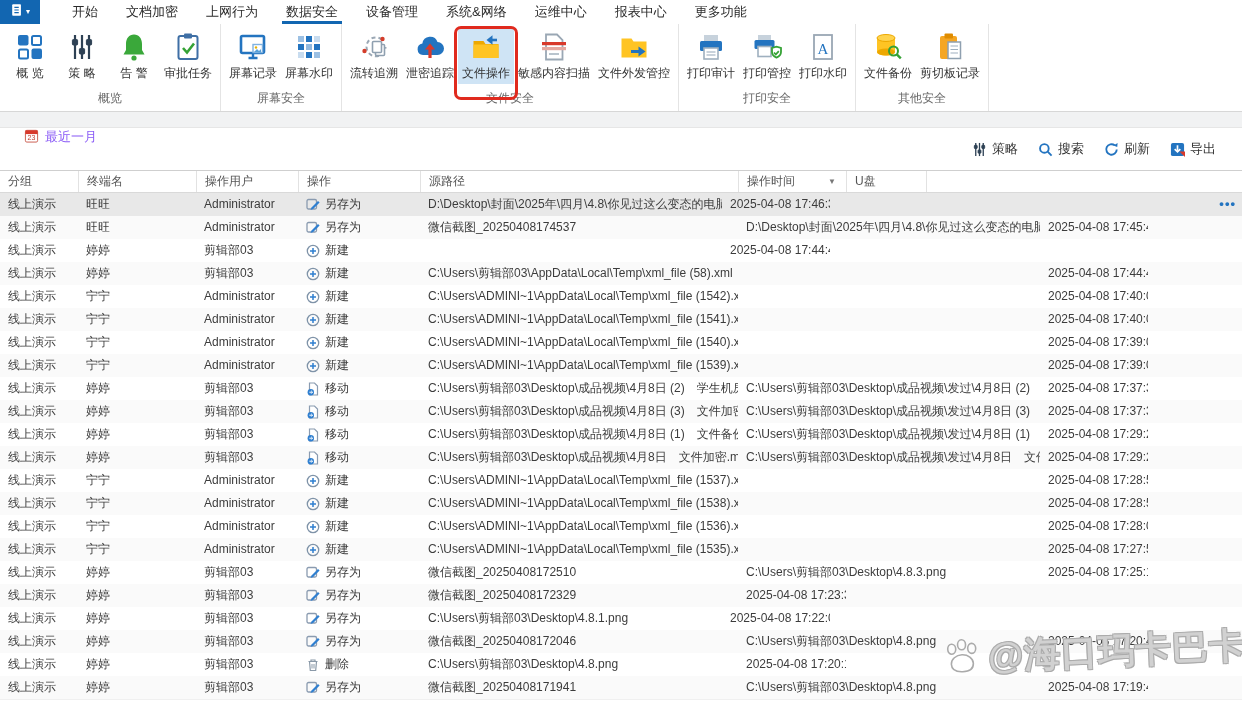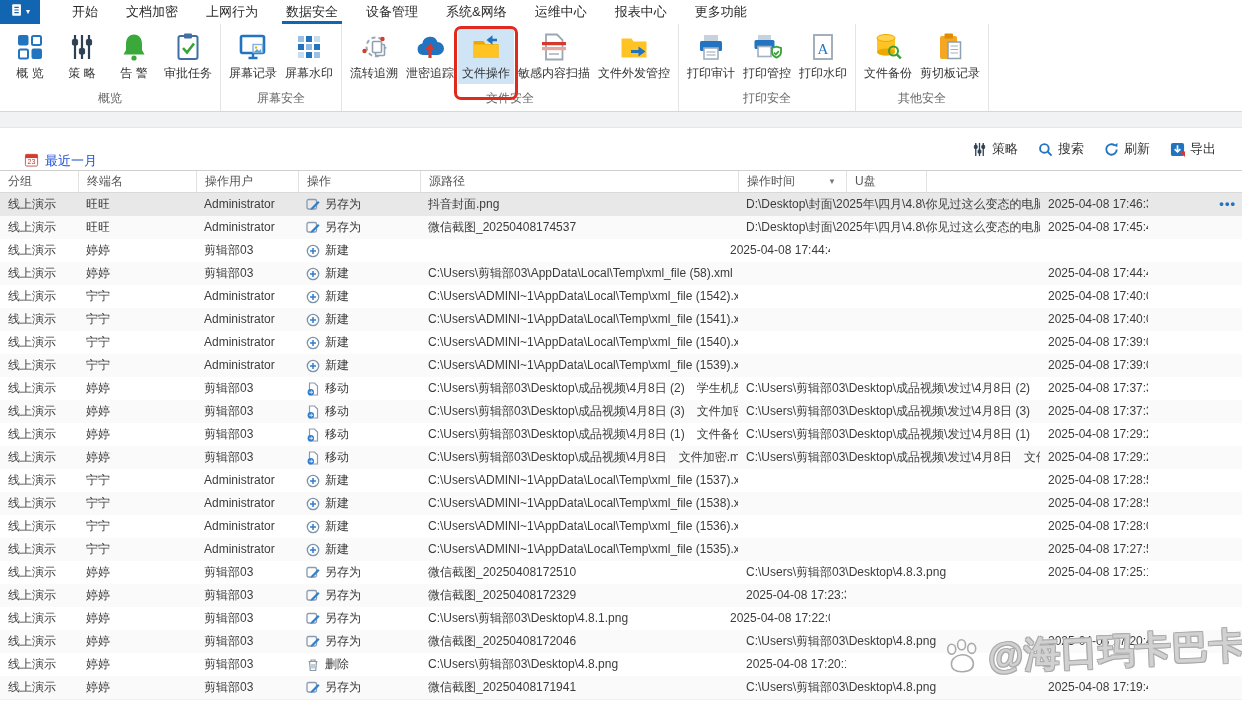--- a/index.html
+++ b/index.html
@@ -27,22 +27,22 @@
   .ribbon-item .ric { width:30px; height:30px; }
   .ribbon-item .rlabel { font-size:12px; margin-top:3px; white-space:nowrap; color:#333; }
   .ribbon-item.highlighted { background:#cfe4f5; }
   .redbox { position:absolute; left:-4px; right:-4px; top:-3px; bottom:-16px;
     border:3px solid #e02a1e; border-radius:7px; pointer-events:none; z-index:5; }
   .group-label { margin-top:auto; text-align:center; font-size:12px; color:#666; padding:2px 0 4px; white-space:nowrap; }
 
   
   #strip { position:absolute; left:0; top:112px; width:100%; height:16px; background:#f1f2f3; border-bottom:1px solid #e6e6e6; }
   #toolbar { position:absolute; left:0; top:128px; width:100%; height:42px; background:#fff; }
-  #date-filter { position:absolute; left:24px; top:0; height:42px; display:flex; align-items:flex-end; gap:6px;
-    font-size:13px; color:#1d4ed8; cursor:pointer; }
+  #date-filter { position:absolute; left:24px; top:0; height:42px; display:flex; align-items:flex-start; gap:6px;
+    font-size:13px; color:#8b5cf6; cursor:pointer; }
   #toolbar-actions { position:absolute; right:26px; top:0; height:42px; display:flex; align-items:center; gap:20px; }
   .tb-action { display:flex; align-items:center; gap:5px; font-size:13px; color:#333; cursor:pointer; }
   .tb-action svg { display:block; }
 
   
   #table { position:absolute; left:0; top:170px; width:100%; }
   #thead { display:flex; height:23px; border-top:1px solid #cfcfcf; border-bottom:1px solid #d9d9d9; background:#fff; }
   .hcell { font-size:12px; color:#555; line-height:21px; padding-left:8px; white-space:nowrap; overflow:hidden;
     border-left:1px solid #e2e2e2; position:relative; }
   .hcell:first-child { border-left:none; }
@@ -378,21 +378,20 @@
           <div class="cell" style="width: 102px;">Administrator</div>
           <div class="cell opcell" style="width: 122px;">
             <span style="display: inline-flex;">
               <svg width="14" height="14" viewBox="0 0 14 14">
                 <rect x="1" y="1.5" width="9.5" height="9.5" rx="1.5" fill="none" stroke="#8a9bb0" stroke-width="1.3"></rect>
                 <path d="M5.5 9.5L12 3l1.6 1.6-6.5 6.5-2.6 1z" fill="#2f7fd0"></path>
               </svg>
             </span>
             <span>另存为</span>
           </div>
-          <div class="cell" style="width: 318px;">抖音封面.png</div>
           <div class="cell" style="width: 302px;">D:\Desktop\封面\2025年\四月\4.8\你见过这么变态的电脑监...</div>
           <div class="cell" style="width: 108px;">2025-04-08 17:46:32</div>
           <div class="cell" style="width: 80px;"></div>
           <span class="more">•••</span>
         </div>
         <div class="row alt">
           <div class="cell" style="width: 78px;">线上演示</div>
           <div class="cell" style="width: 118px;">旺旺</div>
           <div class="cell" style="width: 102px;">Administrator</div>
           <div class="cell opcell" style="width: 122px;">

